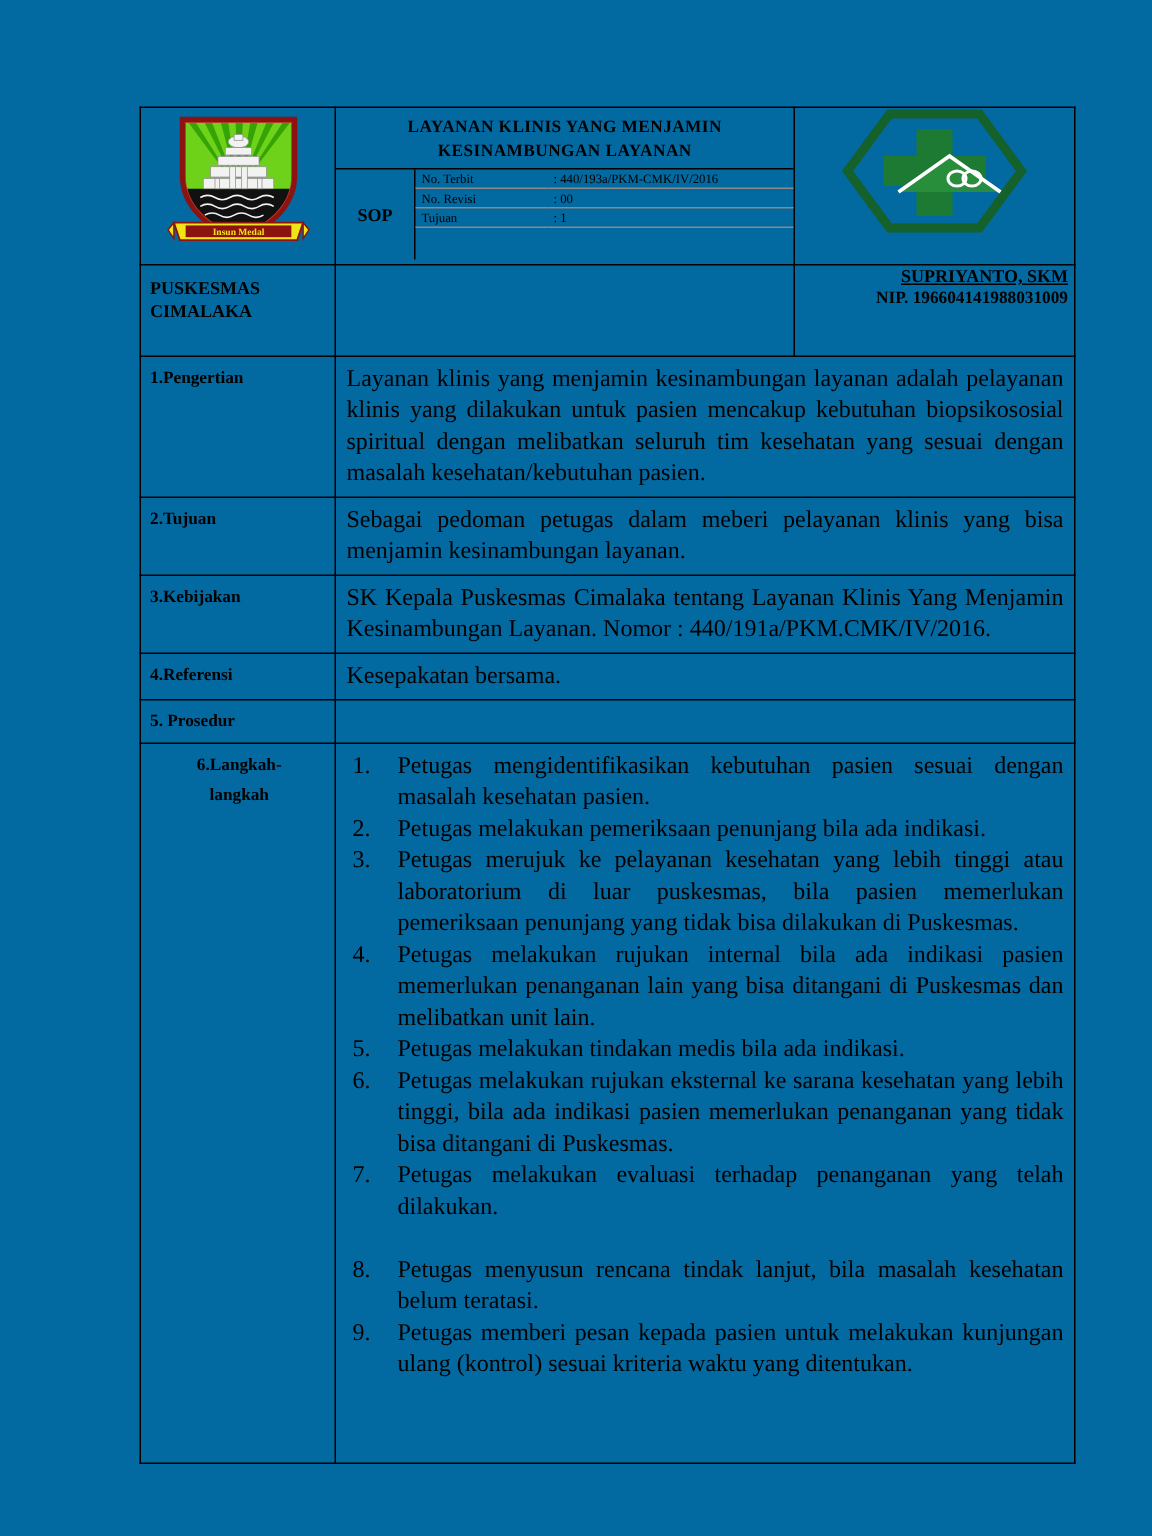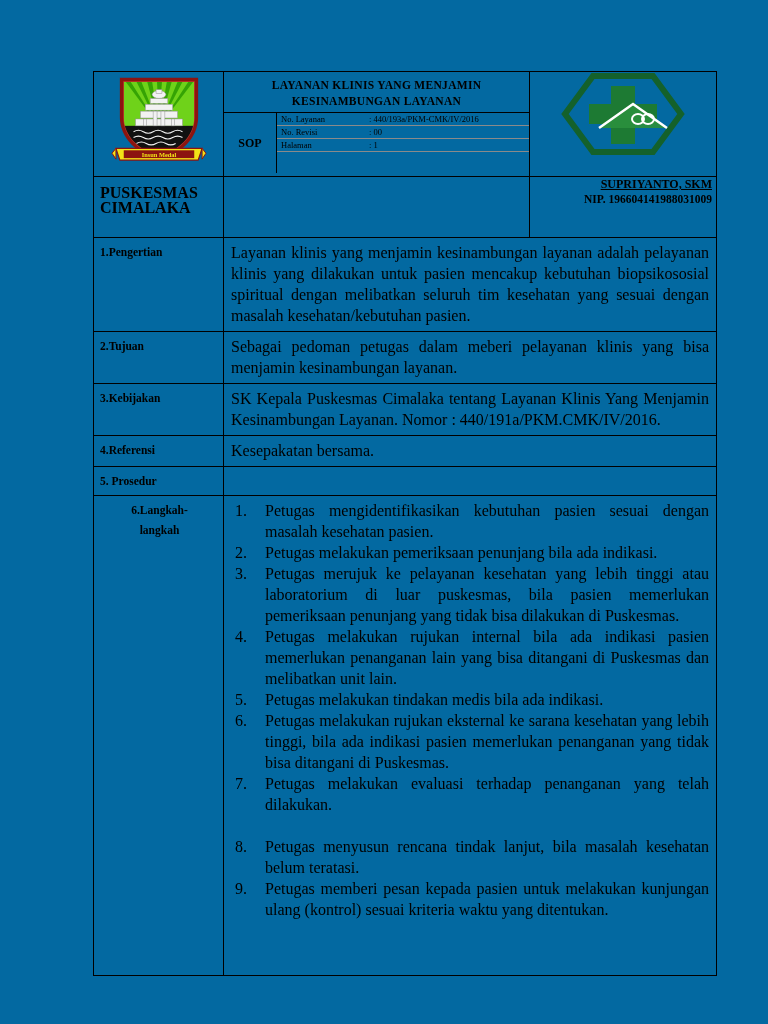--- a/index.html
+++ b/index.html
@@ -101,21 +101,21 @@
   }
   .meta-table td.mk { width: 82px; }
   .meta-table tr.last td { border-bottom: 1px solid #8a8a8a; }
   .meta-spacer { height: 18px; }
   .meta-spacer td { border-bottom: none !important; }
 
   
   .cell-pusk {
     height: 52px;
     font-weight: bold;
-    font-size: 16px;
+    font-size: 12px;
     line-height: 15px;
     padding: 8px 0 0 6px !important;
   }
   .cell-blank-mid { }
   .cell-sign {
     text-align: right;
     vertical-align: bottom;
     padding: 0 4px 2px 4px !important;
     font-weight: bold;
   }
@@ -241,29 +241,29 @@
         <div class="title-band">
           <div>LAYANAN KLINIS YANG MENJAMIN</div>
           <div>KESINAMBUNGAN LAYANAN</div>
         </div>
         <div class="sop-wrap">
           <div class="sop-label">SOP</div>
           <div class="sop-meta">
             <table class="meta-table">
               <tbody>
                     <tr>
-                <td class="mk">No. Layanan</td>
+                <td class="mk">No. Terbit</td>
                 <td>: 440/193a/PKM-CMK/IV/2016</td>
               </tr>
               <tr>
                 <td class="mk">No. Revisi</td>
                 <td>: 00</td>
               </tr>
               <tr class="last">
-                <td class="mk">Halaman</td>
+                <td class="mk">Tujuan</td>
                 <td>: 1</td>
               </tr>
               <tr class="meta-spacer">
                 <td></td>
                 <td></td>
               </tr>
             </tbody>
                 </table>
           </div>
         </div>

